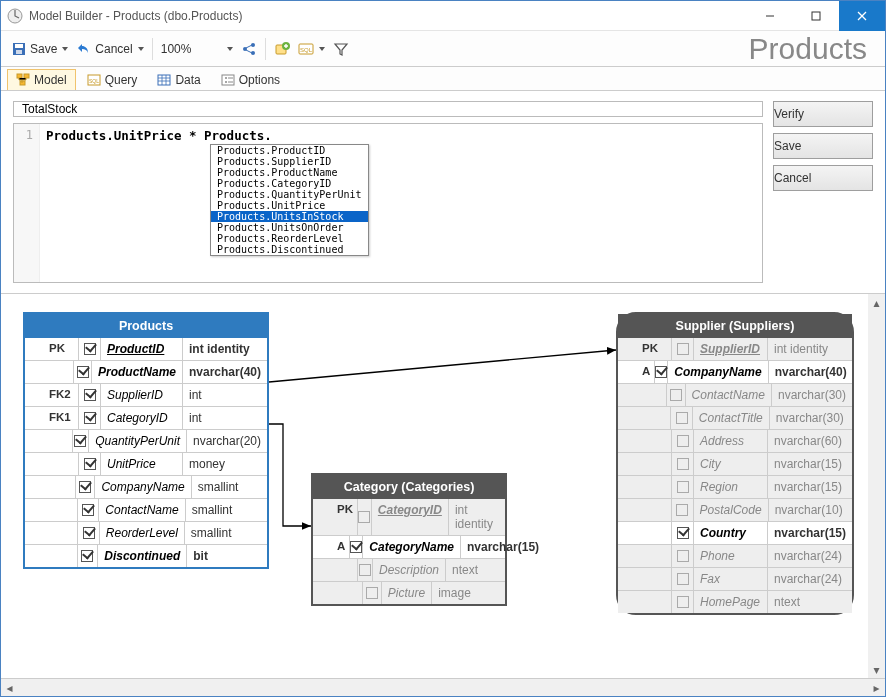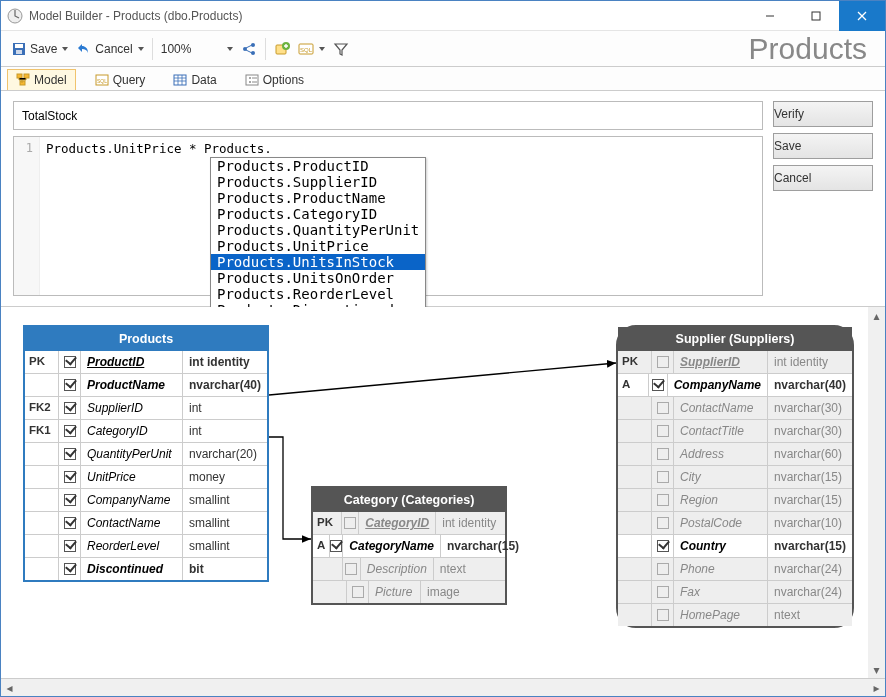--- a/index.html
+++ b/index.html
@@ -14,49 +14,49 @@
   .tb-btn.close { background: #1979ca; color: #fff; }
   .tb-btn svg { width: 10px; height: 10px; }
   
   .toolbar { height: 36px; display: flex; align-items: center; padding: 0 6px; border-bottom: 1px solid #ccc; background: #fdfdfd; }
   .tool { display: flex; align-items: center; gap: 3px; padding: 2px 4px; color: #333; }
   .tool-icon { width: 16px; height: 16px; }
   .tool-sep { width: 1px; height: 22px; background: #ddd; margin: 0 4px; }
   .dropdown-arrow { width: 0; height: 0; border-left: 3px solid transparent; border-right: 3px solid transparent; border-top: 4px solid #555; margin-left: 2px; }
   .page-title { margin-left: auto; font-size: 30px; color: #888; font-weight: 300; padding-right: 12px; }
   
-  .tabs { height: 24px; display: flex; align-items: flex-end; padding: 0 6px; background: #fdfdfd; border-bottom: 1px solid #ccc; gap: 10px; }
+  .tabs { height: 24px; display: flex; align-items: flex-end; padding: 0 6px; background: #fdfdfd; border-bottom: 1px solid #ccc; gap: 2px; }
   .tab { display: flex; align-items: center; gap: 4px; padding: 3px 8px; border: 1px solid transparent; border-bottom: none; color: #333; font-size: 12px; }
   .tab.active { border-color: #f0c36d; background: #fff8e1; }
   .tab-icon { width: 14px; height: 14px; }
   
   .editor-wrap { padding: 10px 12px; display: flex; gap: 10px; border-bottom: 1px solid #ccc; }
   .editor-col { flex: 1; display: flex; flex-direction: column; gap: 6px; }
-  .name-input { width: 100%; height: 29px; border: 1px solid #bbb; padding: 0 8px; font-size: 12px; }
+  .name-input { width: 100%; height: 16px; border: 1px solid #bbb; padding: 0 8px; font-size: 12px; }
   .code-box { position: relative; border: 1px solid #bbb; height: 160px; display: flex; background: #fff; }
   .gutter { width: 26px; background: #f7f7f7; border-right: 1px solid #eee; text-align: right; padding: 4px 6px 0 0; color: #aaa; font-family: Consolas, monospace; font-size: 12px; }
-  .code-text { padding: 4px 6px; font-family: Consolas, monospace; font-size: 12.5px; white-space: pre; }
-  .autocomplete { position: absolute; left: 196px; top: 20px; border: 1px solid #888; background: #fff; font-family: Consolas, monospace; font-size: 14px; box-shadow: 1px 1px 2px rgba(0,0,0,0.2); }
+  .code-text { padding: 4px 6px; font-family: Consolas, monospace; font-size: 12.5px; white-space: pre; font-weight: bold; }
+  .autocomplete { position: absolute; left: 196px; top: 20px; border: 1px solid #888; background: #fff; font-family: Consolas, monospace; font-size: 10px; box-shadow: 1px 1px 2px rgba(0,0,0,0.2); }
   .ac-item { padding: 0 6px; white-space: nowrap; }
   .ac-item.sel { background: #0a64c8; color: #fff; }
   .btn-col { width: 100px; display: flex; flex-direction: column; gap: 6px; }
   .btn { height: 26px; border: 1px solid #9e9e9e; background: linear-gradient(#f4f4f4,#e4e4e4); display: flex; align-items: center; justify-content: flex-start; color: #333; }
   
   .diagram-wrap { flex: 1; position: relative; border-bottom: 1px solid #ccc; overflow: hidden; }
   .vscroll { position: absolute; right: 0; top: 0; bottom: 0; width: 17px; background: #f0f0f0; display: flex; flex-direction: column; justify-content: space-between; align-items: center; } 
   .hscroll-outer { height: 17px; background: #f0f0f0; display: flex; justify-content: space-between; align-items: center; }
   .scroll-btn { width: 17px; height: 17px; display: flex; align-items: center; justify-content: center; color: #666; }
   .diagram { position: absolute; left: 0; top: 0; right: 17px; bottom: 0; background: #fff; }
   svg.connectors { position: absolute; left: 0; top: 0; width: 100%; height: 100%; pointer-events: none; }
   
   .entity { position: absolute; border: 2px solid #555; background: #fff; font-size: 12px; }
   .entity.focus { border-color: #2f7bbf; }
   .entity-header { background: #555; color: #fff; text-align: center; font-weight: 600; padding: 5px 2px; font-size: 12.5px; }
   .entity.focus .entity-header { background: #2f7bbf; }
-  .ent-row { display: flex; border-top: 1px solid #ccc; }
+  .ent-row { display: flex; border-top: 1px solid #ccc; padding-left: 20px; }
   .ent-row:first-of-type { border-top: none; }
   .col-key { width: 34px; border-right: 1px solid #ccc; padding: 4px 4px; font-weight: 600; color: #333; font-size: 11.5px; }
   .col-chk { width: 22px; border-right: 1px solid #ccc; display: flex; align-items: center; justify-content: center; }
   .col-name { flex: 1; border-right: 1px solid #ccc; padding: 4px 6px; font-style: italic; }
   .col-type { width: 84px; padding: 4px 6px; color: #333; }
   .ent-row.pk .col-name { font-weight: 700; text-decoration: underline; }
   .ent-row.dim { background: #eee; color: #888; }
   .ent-row.dim .col-type { color: #888; }
   .ent-row.bold .col-name { font-weight: 700; }
   .ent-row.bold .col-type { font-weight: 700; }

